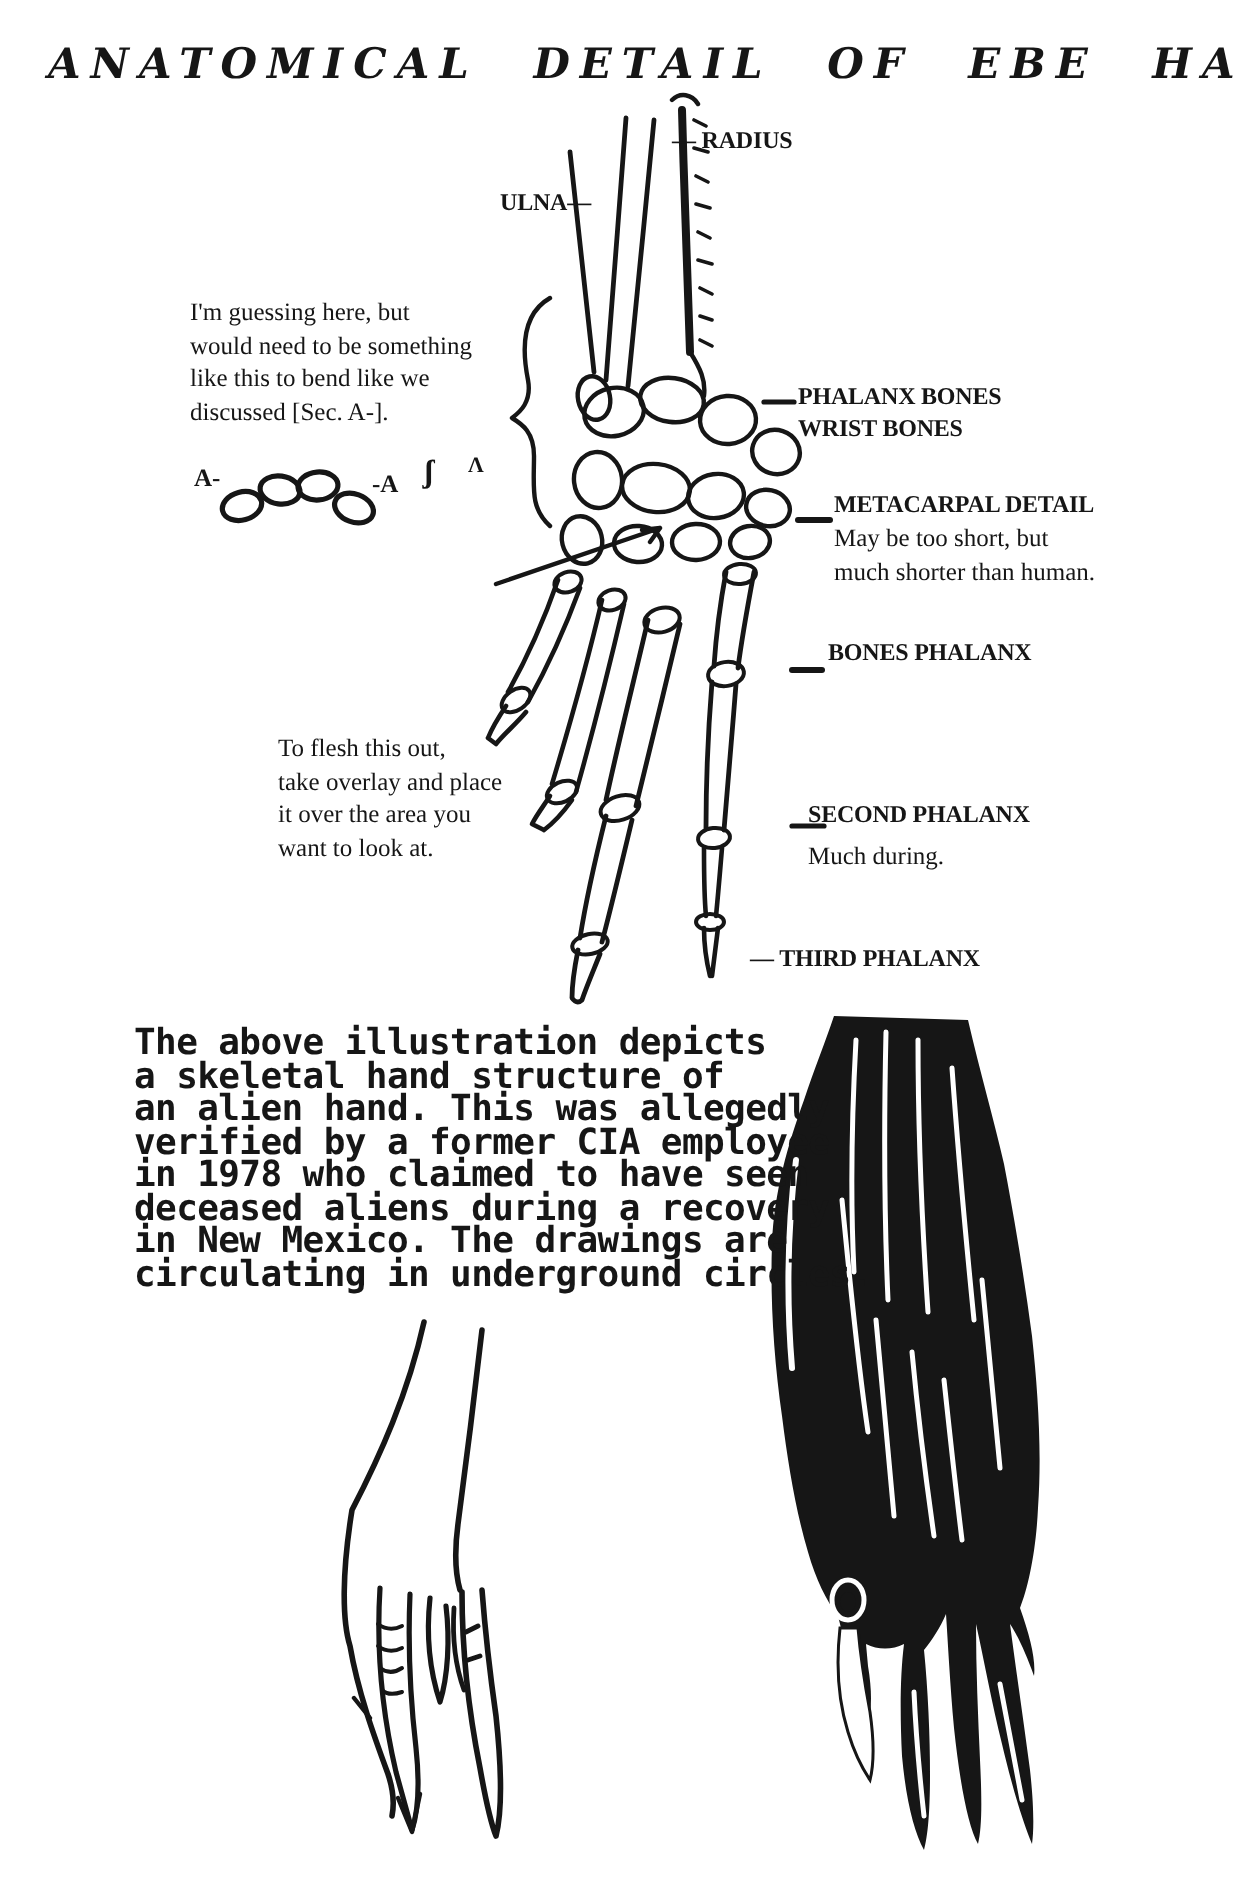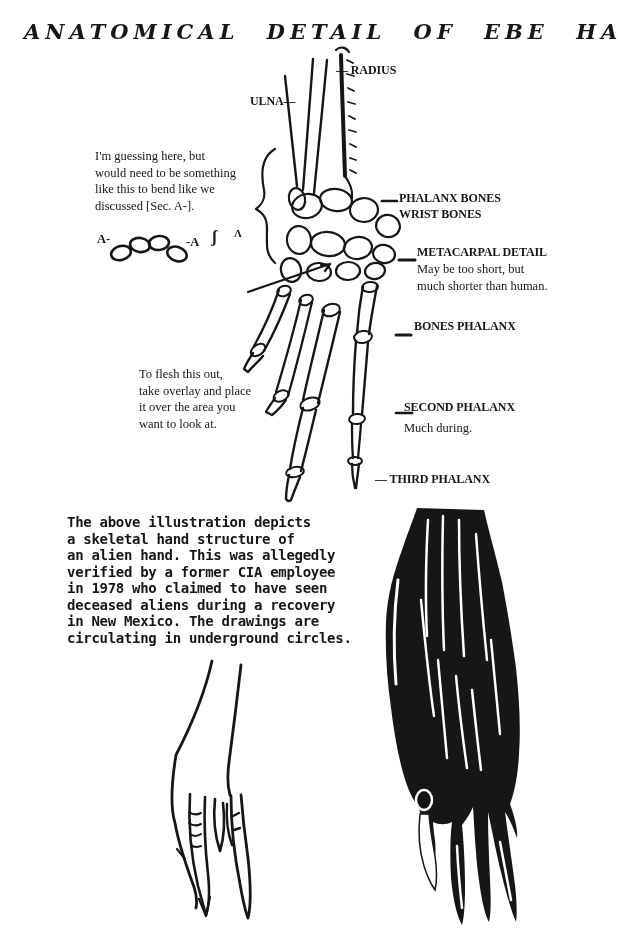--- a/index.html
+++ b/index.html
@@ -20,21 +20,21 @@
     font-size:12px;line-height:15.5px;letter-spacing:-0.1px;white-space:pre-line;
   }
   .note{
     font-family:"Liberation Serif", serif;font-weight:400;
     font-size:12.5px;line-height:16.5px;white-space:pre-line;
   }
   .mark{font-family:"Liberation Serif", serif;font-weight:700;}
   .caption{
     left:67px;top:514px;
     font-family:"DejaVu Sans Mono", monospace;font-weight:700;
-    font-size:14px;line-height:16.5px;letter-spacing:-0.3px;white-space:pre-line;
+    font-size:18px;line-height:16.5px;letter-spacing:-0.3px;white-space:pre-line;
   }
   svg .ink{stroke:#161616;fill:none;stroke-linecap:round;stroke-linejoin:round;}
   svg .fillink{fill:#161616;stroke:none;}
   svg .white{stroke:#ffffff;fill:none;stroke-linecap:round;}
 </style>
 </head>
 <body>
 
 <div class="page">
 

